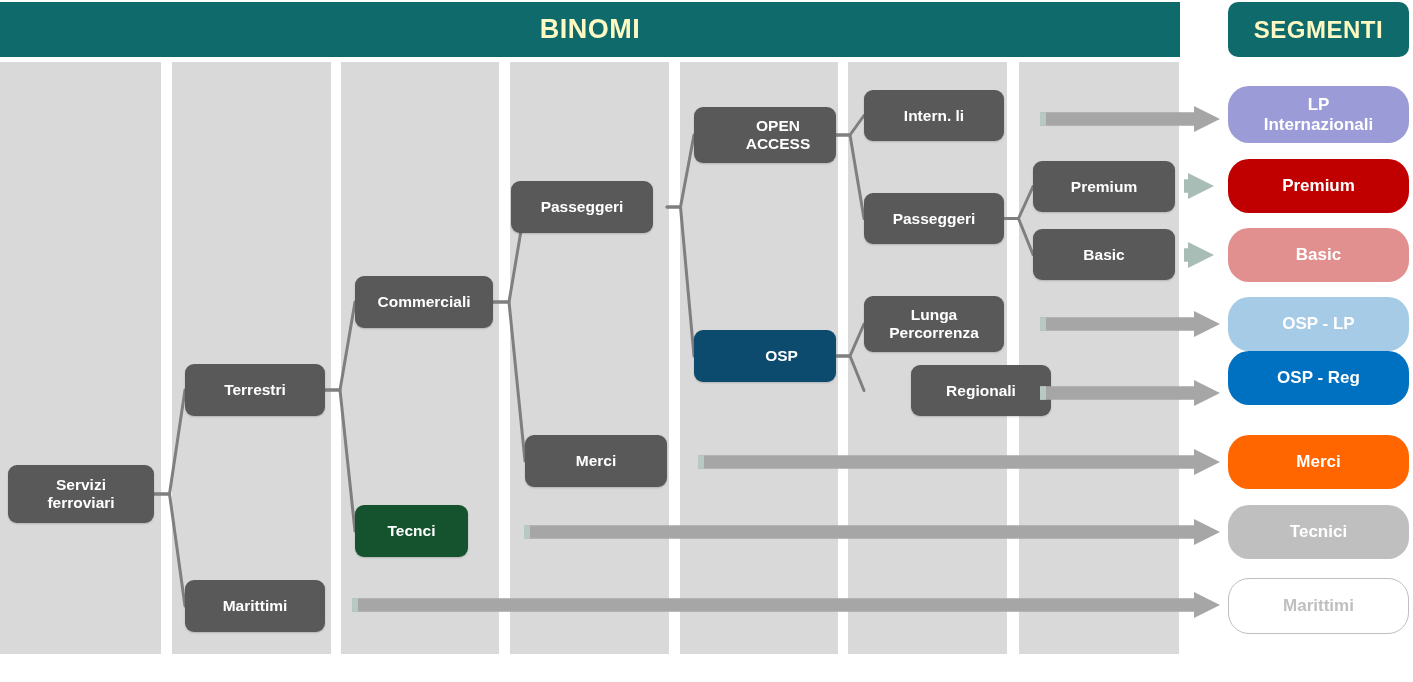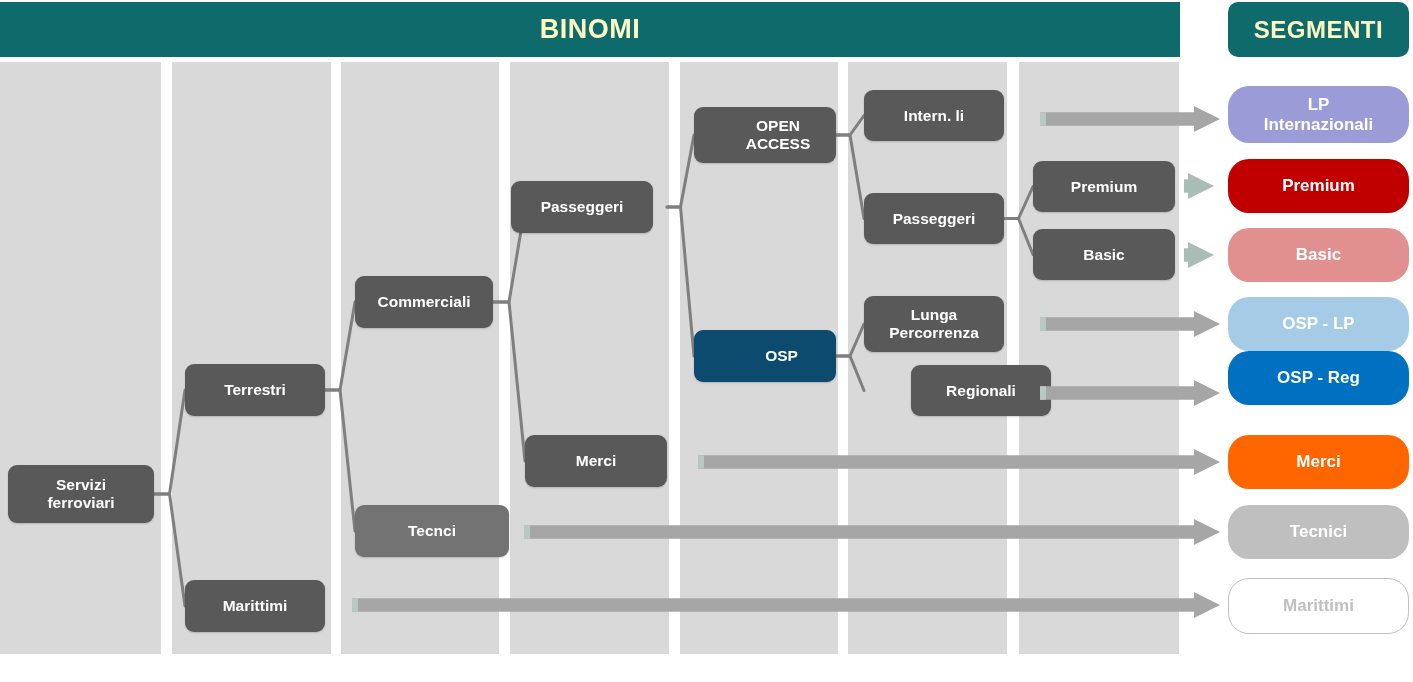--- a/index.html
+++ b/index.html
@@ -140,21 +140,21 @@
       </div>
       <div class="node" style="left: 185px; top: 364px; width: 140px; height: 52px; background: rgb(89, 89, 89);">
         <span>Terrestri</span>
       </div>
       <div class="node" style="left: 185px; top: 580px; width: 140px; height: 52px; background: rgb(89, 89, 89);">
         <span>Marittimi</span>
       </div>
       <div class="node" style="left: 355px; top: 276px; width: 138px; height: 52px; background: rgb(89, 89, 89);">
         <span>Commerciali</span>
       </div>
-      <div class="node" style="left: 355px; top: 505px; width: 154px; height: 52px; background: #737373;">
+      <div class="node" style="left: 355px; top: 505px; width: 113px; height: 52px; background: #14532d;">
         <span>Tecnci</span>
       </div>
       <div class="node" style="left: 511px; top: 181px; width: 142px; height: 52px; background: rgb(89, 89, 89); align-items: center;">
         <span>Passeggeri</span>
       </div>
       <div class="node" style="left: 525px; top: 435px; width: 142px; height: 52px; background: rgb(89, 89, 89);">
         <span>Merci</span>
       </div>
       <div class="node" style="left: 694px; top: 107px; width: 142px; height: 56px; background: rgb(89, 89, 89); padding-left: 32px;">
         <span>OPEN<br>ACCESS</span>

